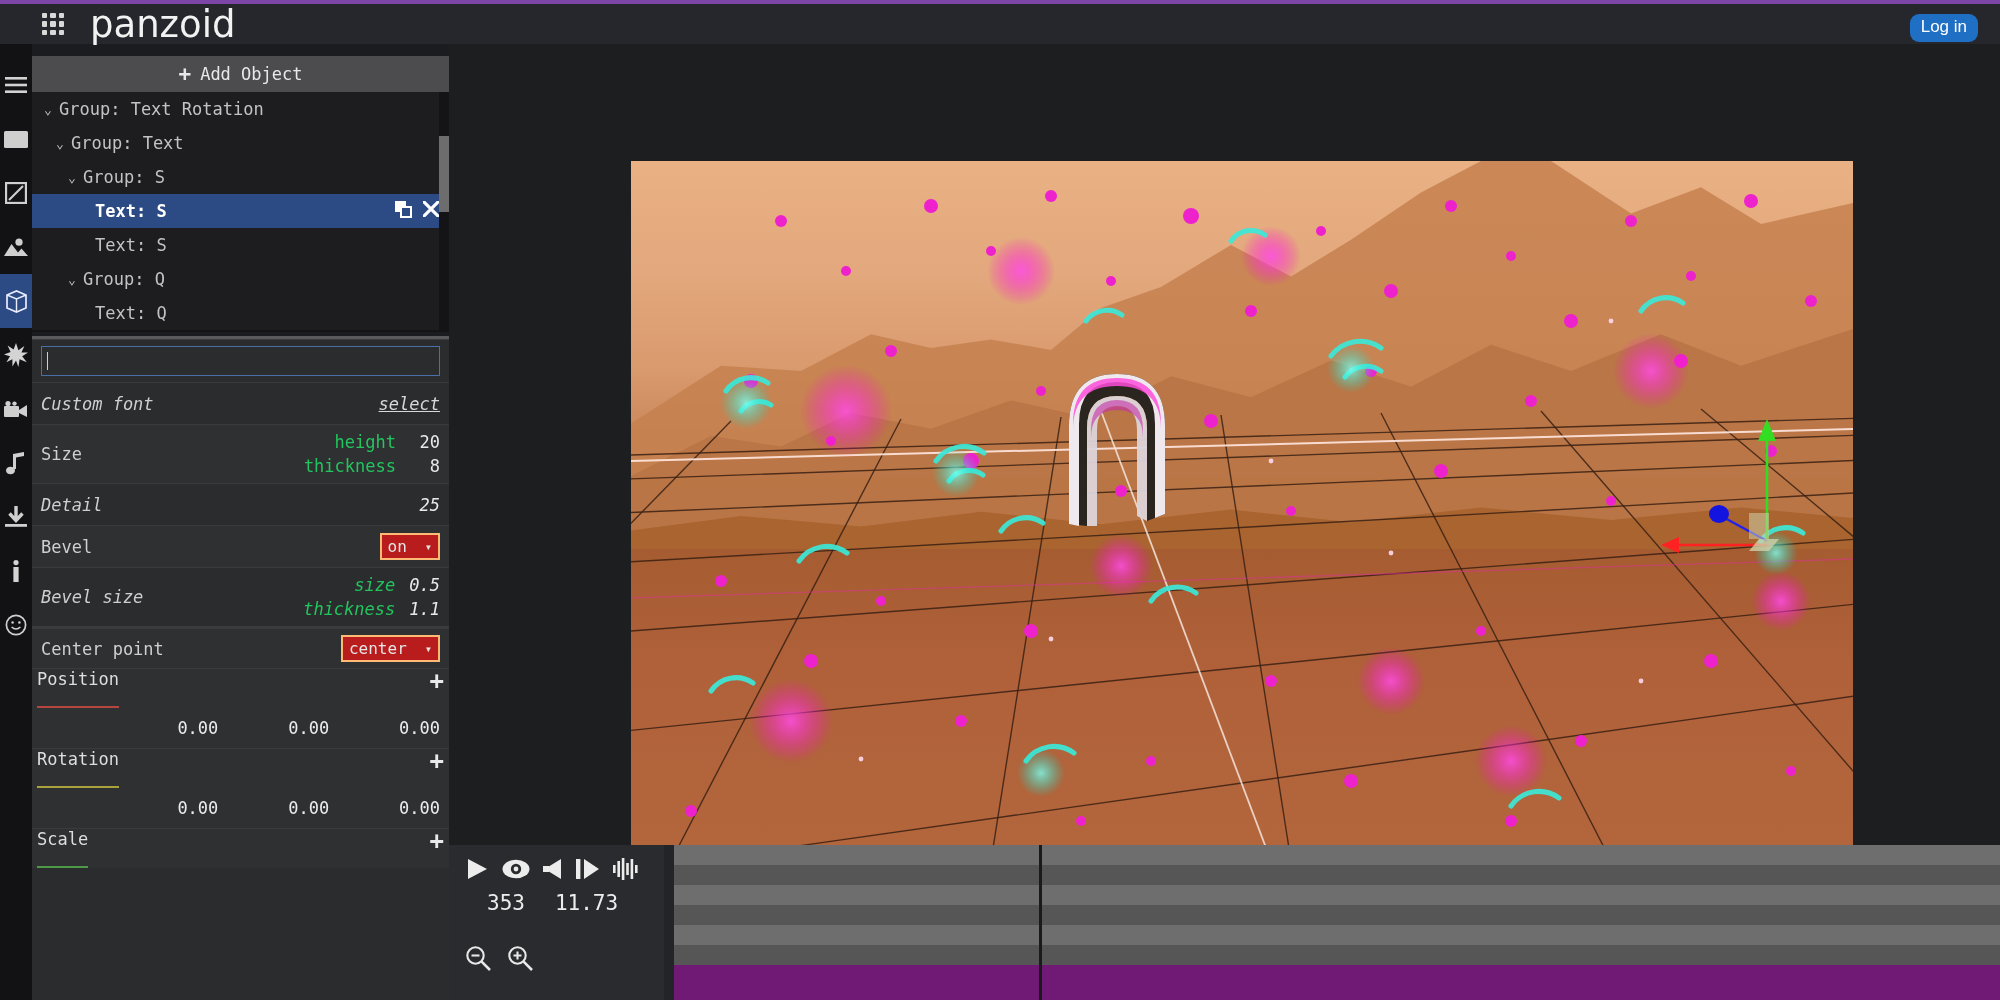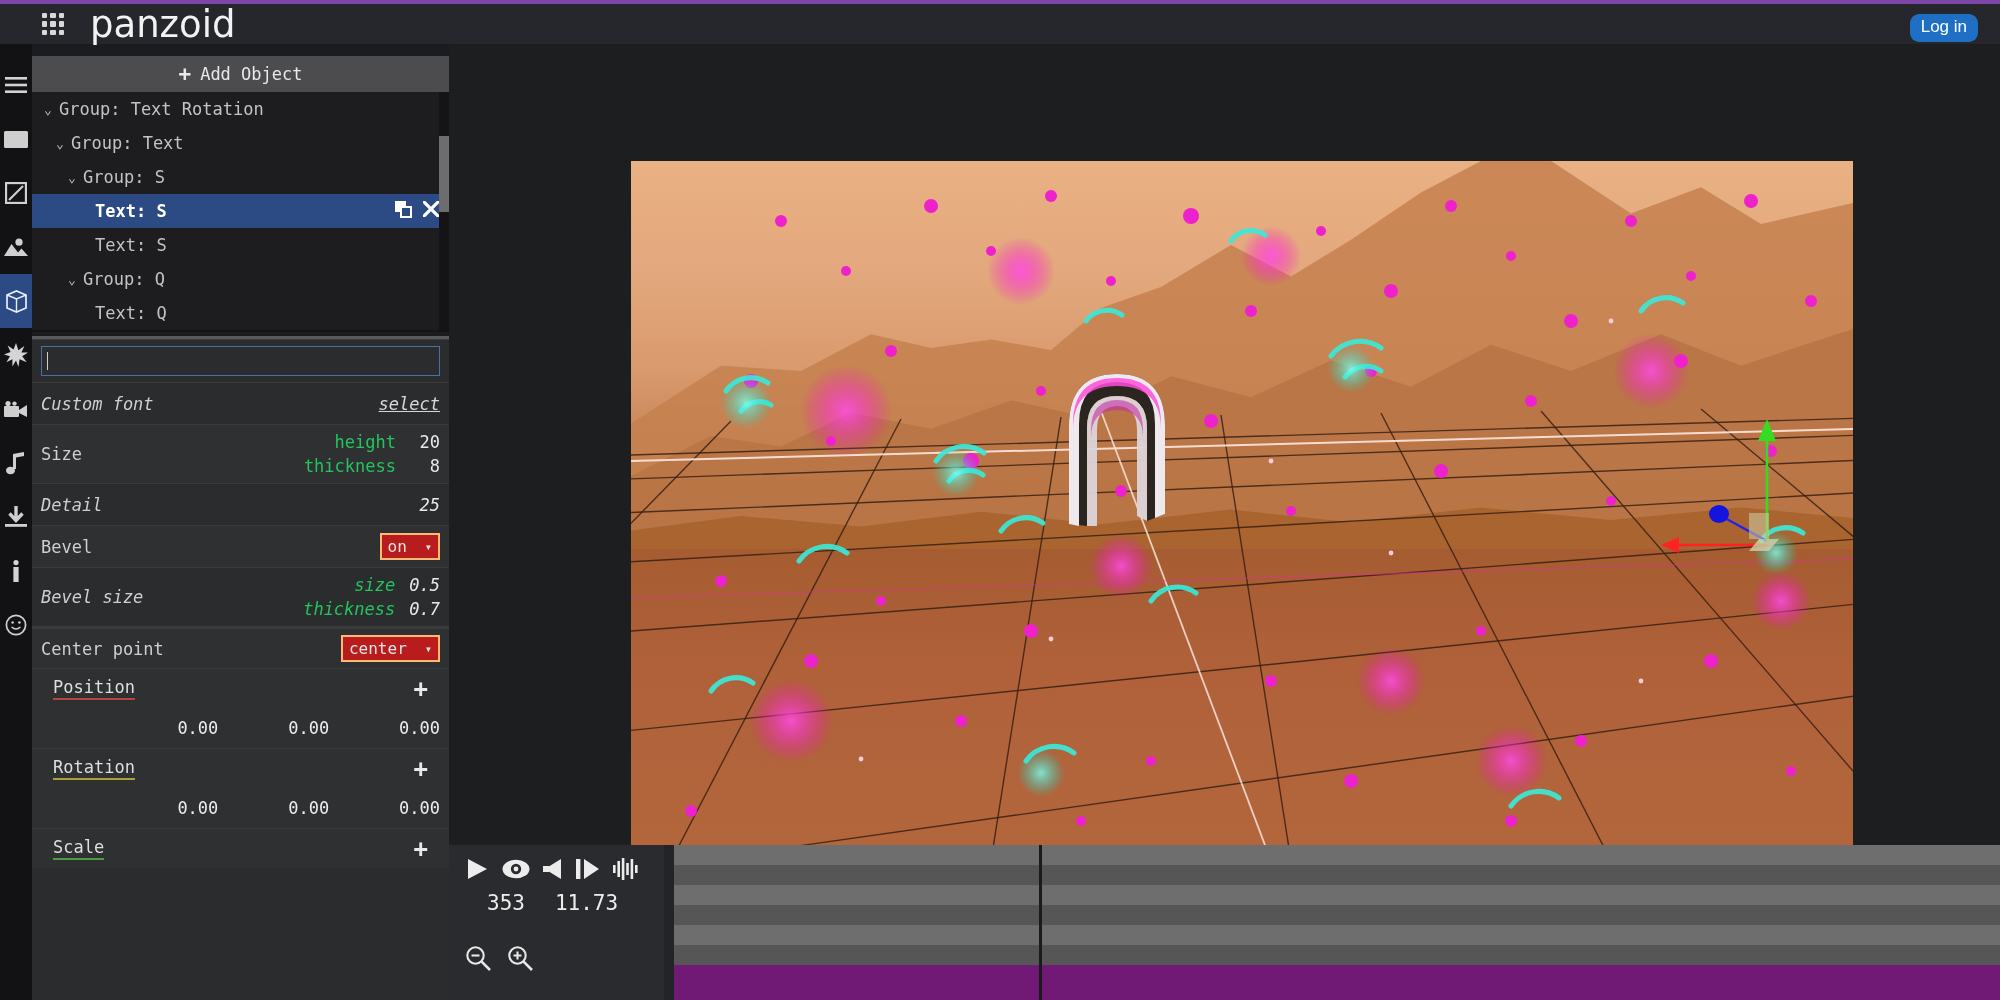--- a/index.html
+++ b/index.html
@@ -80,21 +80,21 @@
     font-size:22px; padding:2px 8px; min-width:228px; height:34px; display:flex; align-items:center;
   }
   .link{ color:#d8d8d8; text-decoration:underline; cursor:pointer; font-size:17px; }
   .selectbox{
     border:2px solid #fdba74; background:#b91c1c; color:#e6e6e6; font-size:16px;
     padding:2px 6px; height:27px; display:flex; align-items:center; gap:18px; cursor:pointer;
   }
   .selectbox .chev{ font-size:12px; }
   .stack2{ display:flex; flex-direction:column; justify-content:center; gap:4px; padding:7px 0; }
   .stack2 .line{ display:flex; align-items:center; justify-content:flex-end; }
-  .group-head{ display:flex; align-items:center; padding:0 21px; height:40px;
+  .group-head{ display:flex; padding:0 5px; height:40px;
     border-top:1px solid #3a3b3d; background:#2f3032; }
   .g-name{ font-size:17px; color:#dedede; position:relative; padding-bottom:3px; }
   .g-name::after{ content:""; position:absolute; left:0; right:0; bottom:0; height:2px; background:var(--ul); }
   .g-plus{ margin-left:auto; font-size:24px; color:#e9e9e9; line-height:1; cursor:pointer; font-weight:bold;}
   .triplet{ display:flex; align-items:center; height:40px; padding:0 9px; background:#2f3032; }
   .triplet .cell{ flex:1; text-align:right; color:#ededed; font-size:17px; }
   .triplet .cell:first-child{ flex:1.6; }
 
   
   #stage{ position:absolute; left:449px; top:44px; width:1551px; height:956px; background:#1d1e20; }
@@ -315,21 +315,21 @@
   <div class="prow alt">
     <span class="plabel">Bevel size</span>
     <span class="pspacer"></span>
     <div class="stack2">
       <div class="line">
         <span class="sub-label">size</span>
         <span class="pval">0.5</span>
       </div>
       <div class="line">
         <span class="sub-label">thickness</span>
-        <span class="pval">0.7</span>
+        <span class="pval">1.1</span>
       </div>
     </div>
   </div>
 
   <div class="prow" style="border-top:3px solid #3a3b3d;">
     <span class="plabel">Center point</span>
     <span class="pspacer"></span>
     <span class="selectbox">
       <span>center</span>
       <span class="chev">▾</span>

